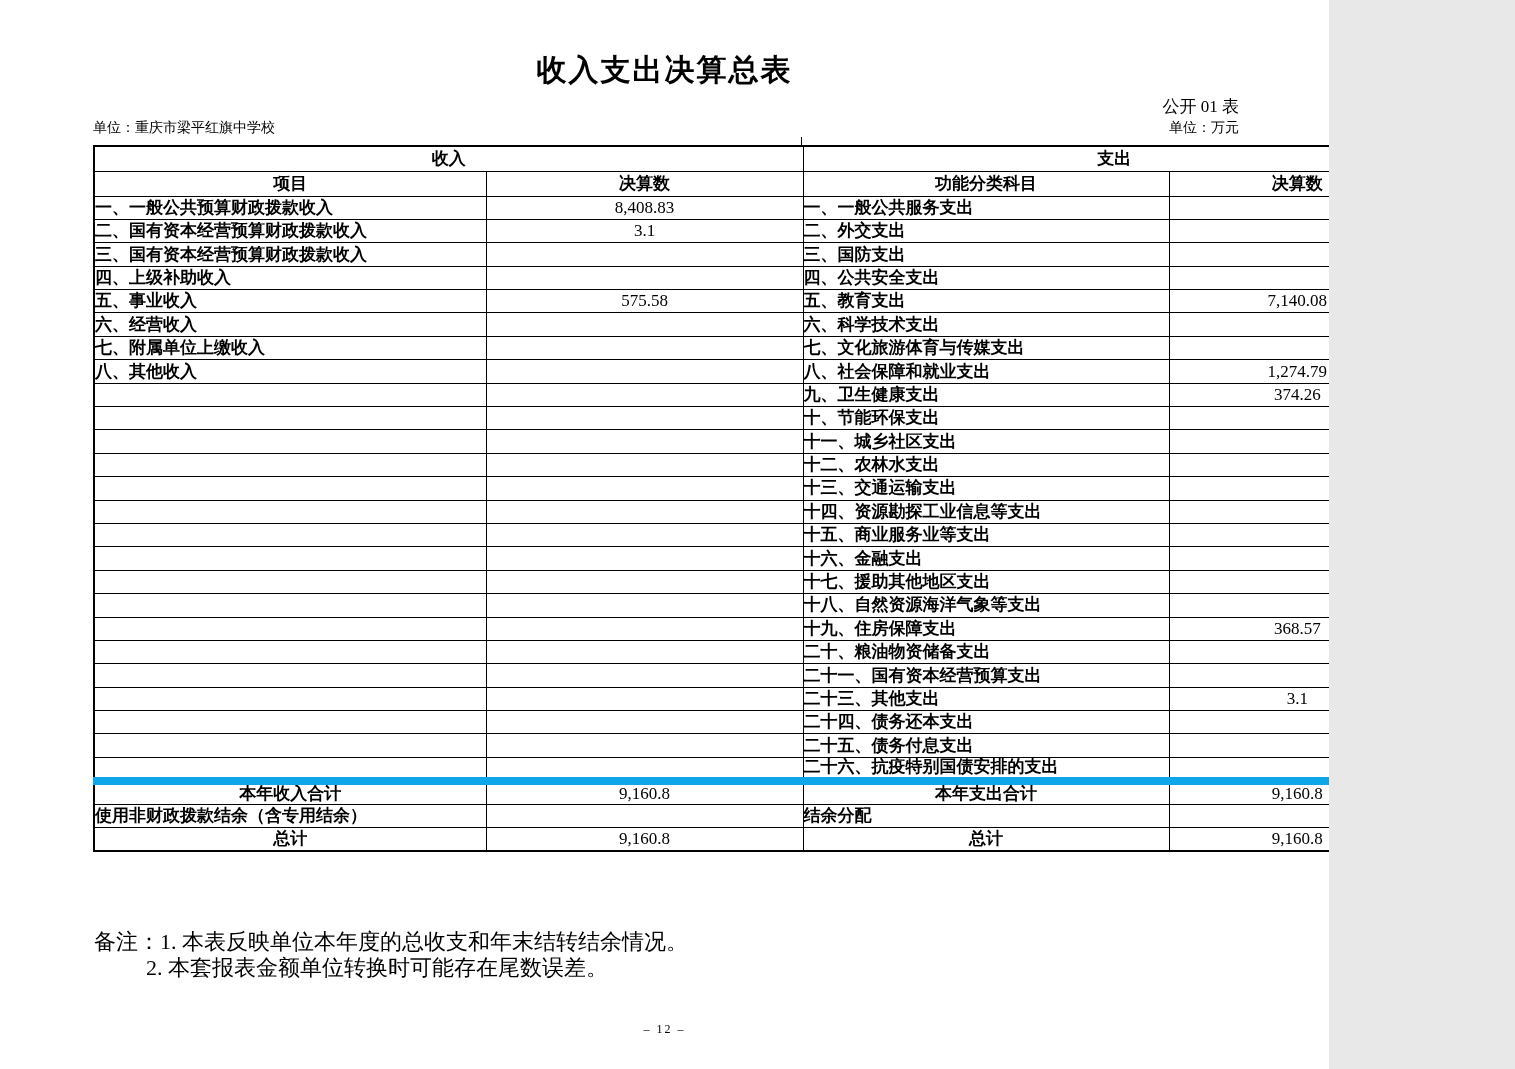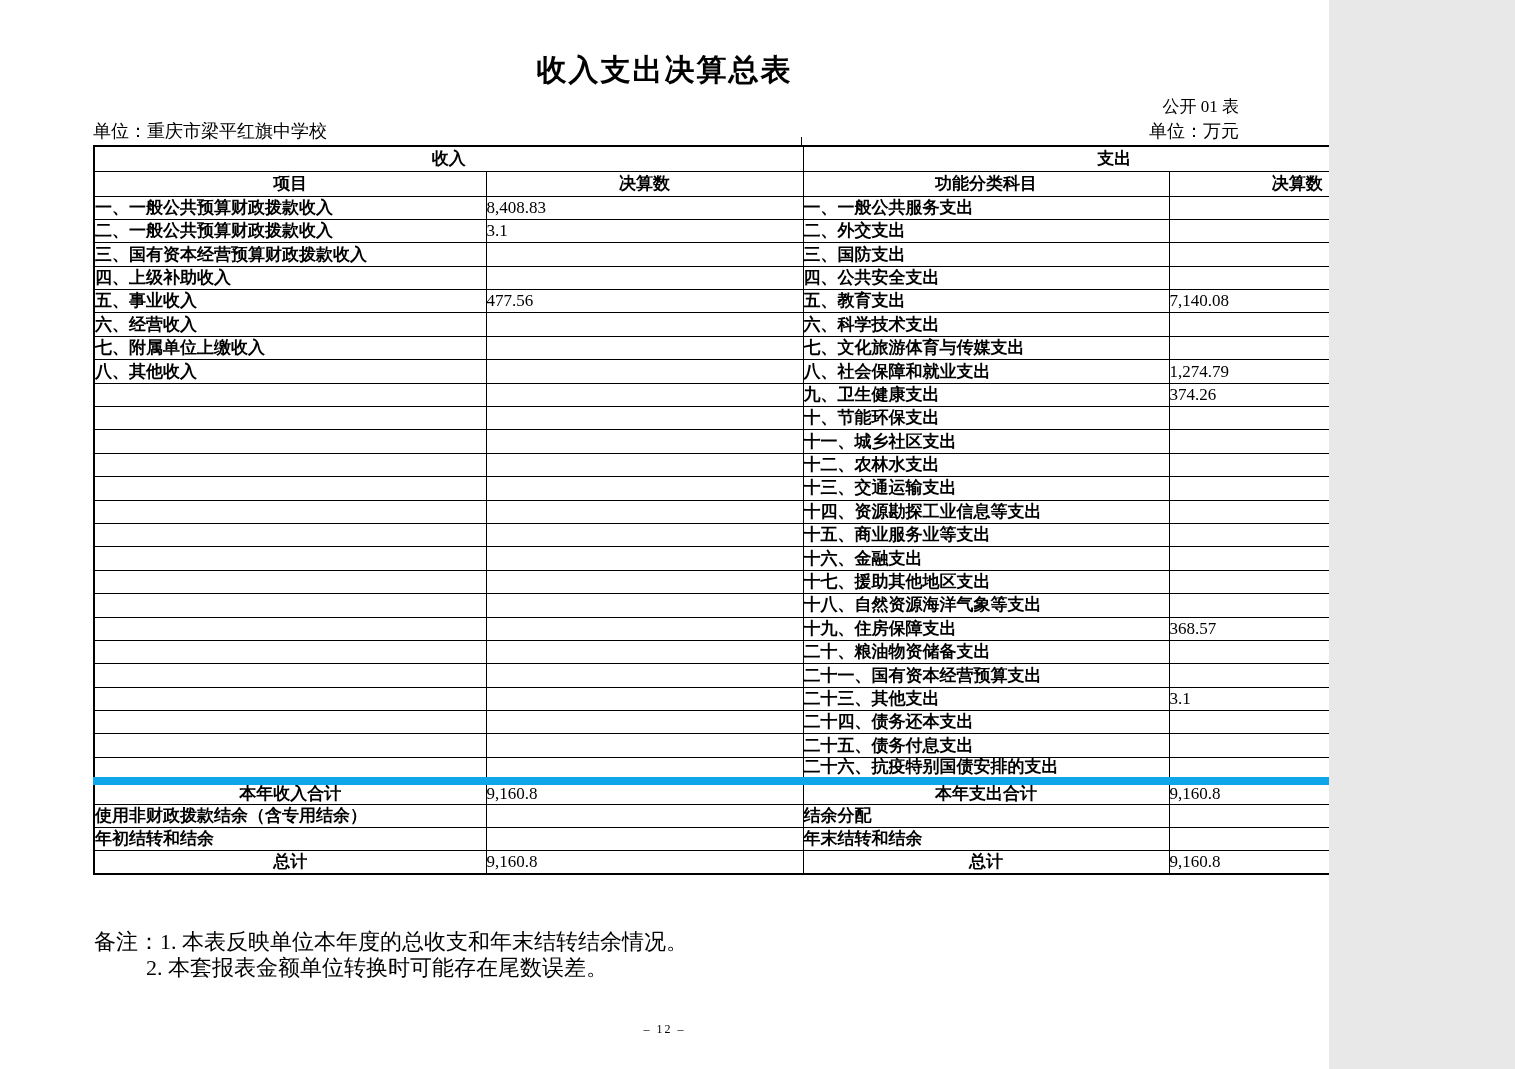--- a/index.html
+++ b/index.html
@@ -25,21 +25,21 @@
   .form-code {
     position: absolute;
     top: 95px; right: 90px;
     font-size: 17px;
   }
   .meta-row {
     position: absolute;
     top: 119px; left: 93px; right: 90px;
     display: flex;
     justify-content: space-between;
-    font-size: 18px;
+    font-size: 14px;
   }
   .tick-above {
     position: absolute;
     top: 137px; left: 801px;
     width: 1px; height: 8px;
     background: #000;
   }
   table.budget {
     position: absolute;
     top: 145px; left: 93px;
@@ -59,21 +59,21 @@
   table.budget thead tr { height: 25px; }
   table.budget thead th { font-weight: bold; text-align: center; }
   table.budget tbody tr { height: 23.4px; }
   td.cell-label {
     font-weight: bold;
     text-align: left;
     padding-left: 3px;
   }
   td.cell-value {
     font-weight: normal;
-    text-align: left;
+    text-align: center;
     padding-right: 7px;
   }
   tr.row-total td.cell-label { text-align: center; padding-left: 0; }
   tr.sep-top td { border-top: 8px solid #0ea5e9; }
   .notes {
     position: absolute;
     top: 929px; left: 94px;
     font-size: 22px;
     line-height: 26px;
   }
@@ -124,40 +124,40 @@
       </tr>
     </thead>
     <tbody id="table-body">
         <tr>
           <td class="cell-label">一、一般公共预算财政拨款收入</td>
           <td class="cell-value">8,408.83</td>
           <td class="cell-label">一、一般公共服务支出</td>
           <td class="cell-value"></td>
         </tr>
         <tr>
-          <td class="cell-label">二、一般公共预算财政拨款收入</td>
+          <td class="cell-label">二、国有资本经营预算财政拨款收入</td>
           <td class="cell-value">3.1</td>
           <td class="cell-label">二、外交支出</td>
           <td class="cell-value"></td>
         </tr>
         <tr>
           <td class="cell-label">三、国有资本经营预算财政拨款收入</td>
           <td class="cell-value"></td>
           <td class="cell-label">三、国防支出</td>
           <td class="cell-value"></td>
         </tr>
         <tr>
           <td class="cell-label">四、上级补助收入</td>
           <td class="cell-value"></td>
           <td class="cell-label">四、公共安全支出</td>
           <td class="cell-value"></td>
         </tr>
         <tr>
           <td class="cell-label">五、事业收入</td>
-          <td class="cell-value">477.56</td>
+          <td class="cell-value">575.58</td>
           <td class="cell-label">五、教育支出</td>
           <td class="cell-value">7,140.08</td>
         </tr>
         <tr>
           <td class="cell-label">六、经营收入</td>
           <td class="cell-value"></td>
           <td class="cell-label">六、科学技术支出</td>
           <td class="cell-value"></td>
         </tr>
         <tr>
@@ -277,26 +277,20 @@
         <tr class="row-total sep-top">
           <td class="cell-label">本年收入合计</td>
           <td class="cell-value">9,160.8</td>
           <td class="cell-label">本年支出合计</td>
           <td class="cell-value">9,160.8</td>
         </tr>
         <tr>
           <td class="cell-label">使用非财政拨款结余（含专用结余）</td>
           <td class="cell-value"></td>
           <td class="cell-label">结余分配</td>
-          <td class="cell-value"></td>
-        </tr>
-        <tr>
-          <td class="cell-label">年初结转和结余</td>
-          <td class="cell-value"></td>
-          <td class="cell-label">年末结转和结余</td>
           <td class="cell-value"></td>
         </tr>
         <tr class="row-total">
           <td class="cell-label">总计</td>
           <td class="cell-value">9,160.8</td>
           <td class="cell-label">总计</td>
           <td class="cell-value">9,160.8</td>
         </tr>
       </tbody>
   </table>

